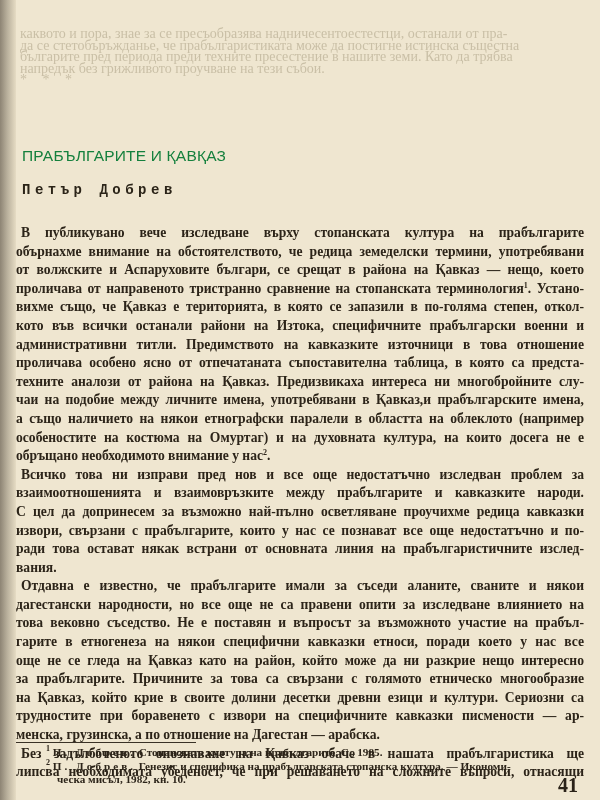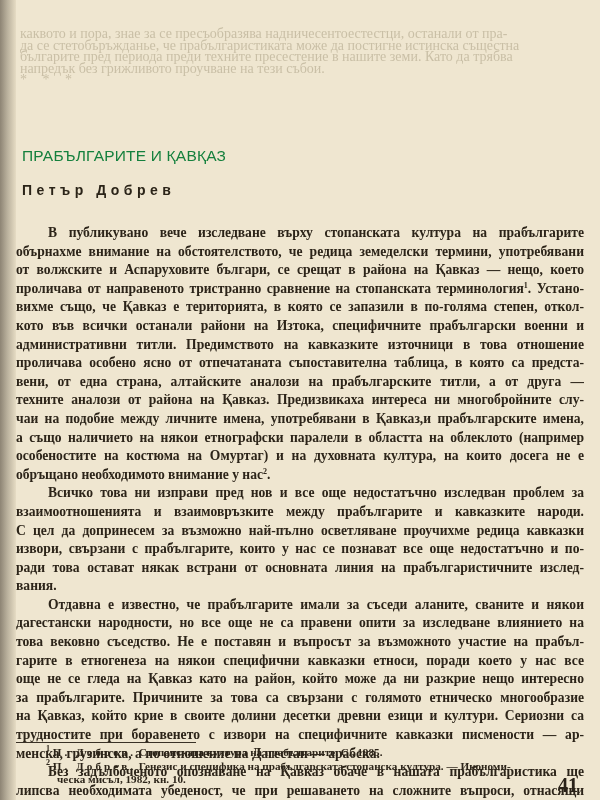--- a/index.html
+++ b/index.html
@@ -22,34 +22,34 @@
     .showthrough p { margin: 0; }
     .stars { margin: 12px 0 6px 0; letter-spacing: 6px; }
     .title {
       position: absolute; left: 22px; top: 147px;
       font-family: "Liberation Sans", sans-serif;
       font-size: 15.5px; letter-spacing: 0.2px; color: #15803d;
       white-space: nowrap;
     }
     .author {
       position: absolute; left: 22px; top: 182px;
-      font-family: Liberation Sans, sans-serif; font-weight: bold;
+      font-family: Liberation Mono, monospace; font-weight: bold;
       font-size: 14px; letter-spacing: 4.5px; color: #2b2418;
       white-space: nowrap;
     }
     .body-text {
       position: absolute; left: 16px; top: 224px; width: 568px;
       font-size: 13.6px; line-height: 18.6px; font-weight: bold;
       color: #2c2419;
     }
     .line {
       display: block; white-space: nowrap; text-align: justify;
       text-align-last: justify; height: 18.6px; overflow: hidden;
     }
-    .line.indent { padding-left: 32px; }
+    .line.indent { padding-left: 5px; }
     .line.last { text-align-last: left; }
     sup { font-size: 8px; line-height: 0; vertical-align: 5px; }
     .rule {
       position: absolute; left: 16px; top: 742px; width: 180px;
       border-top: 1px solid #3a3226;
     }
     .footnotes {
       position: absolute; left: 16px; top: 746px; width: 568px;
       font-size: 11.2px; line-height: 13.5px; font-weight: bold; color: #2c2419;
     }
@@ -79,21 +79,20 @@
 
 <div class="body-text">
   <span class="line indent">В публикувано вече изследване върху стопанската култура на прабългарите</span>
   <span class="line">обърнахме внимание на обстоятелството, че редица земеделски термини, употребявани</span>
   <span class="line">от волжските и Аспаруховите българи, се срещат в района на Қавказ — нещо, което</span>
   <span class="line"><span>проличава от направеното тристранно сравнение на стопанската терминология</span><sup>1</sup><span>. Устано-</span></span>
   <span class="line">вихме също, че Қавказ е територията, в която се запазили в по-голяма степен, откол-</span>
   <span class="line">кото във всички останали райони на Изтока, специфичните прабългарски военни и</span>
   <span class="line">административни титли. Предимството на кавказките източници в това отношение</span>
   <span class="line">проличава особено ясно от отпечатаната съпоставителна таблица, в която са предста-</span>
-  <span class="line">вени, от една страна, алтайските аналози на прабългарските титли, а от друга —</span>
   <span class="line">техните аналози от района на Қавказ. Предизвикаха интереса ни многобройните слу-</span>
   <span class="line">чаи на подобие между личните имена, употребявани в Қавказ,и прабългарските имена,</span>
   <span class="line">а също наличието на някои етнографски паралели в областта на облеклото (например</span>
   <span class="line">особеностите на костюма на Омуртаг) и на духовната култура, на които досега не е</span>
   <span class="line last"><span>обръщано необходимото внимание у нас</span><sup>2</sup>.</span>
   <span class="line indent">Всичко това ни изправи пред нов и все още недостатъчно изследван проблем за</span>
   <span class="line">взаимоотношенията и взаимовръзките между прабългарите и кавказките народи.</span>
   <span class="line">С цел да допринесем за възможно най-пълно осветляване проучихме редица кавказки</span>
   <span class="line">извори, свързани с прабългарите, които у нас се познават все още недостатъчно и по-</span>
   <span class="line">ради това остават някак встрани от основната линия на прабългаристичните изслед-</span>

